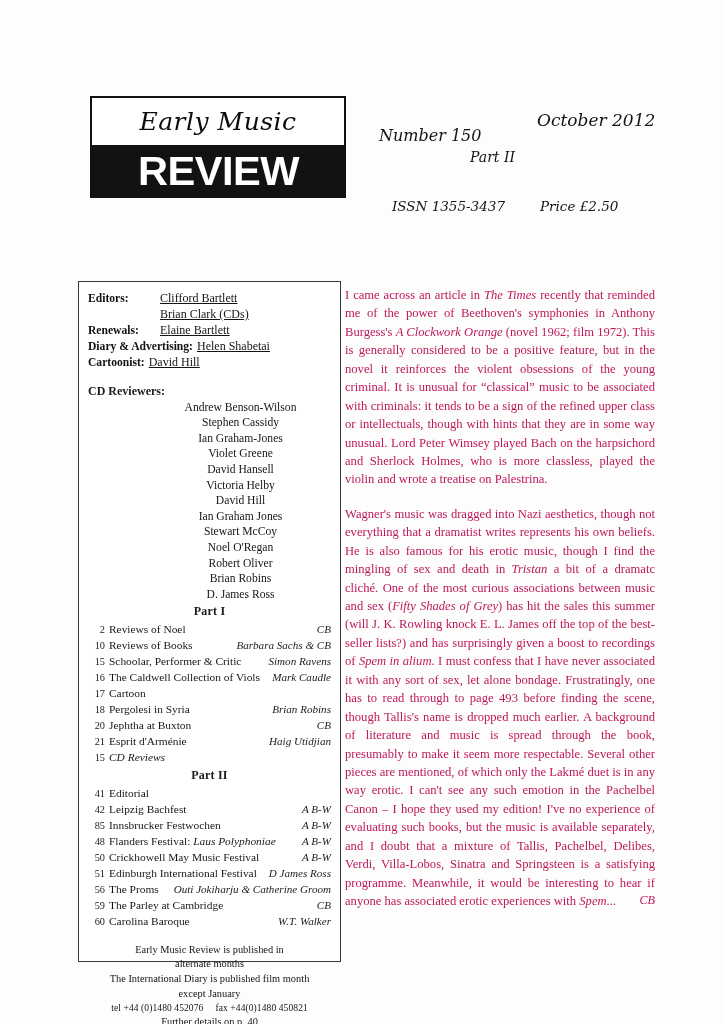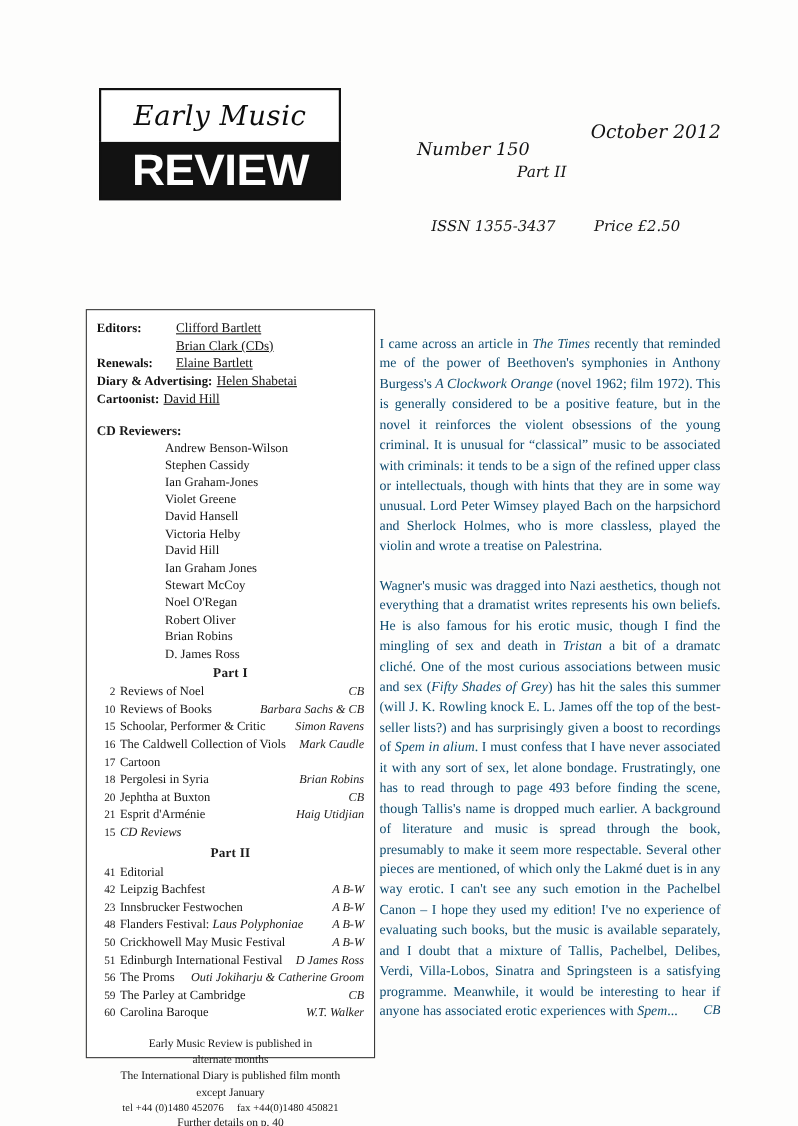--- a/index.html
+++ b/index.html
@@ -18,22 +18,22 @@
   .page {
     position: absolute;
     inset: 0;
     background: #fdfdfc;
   }
 
   
   .masthead {
     position: absolute;
     left: 90px;
-    top: 80px;
-    width: 220px;
+    top: 96px;
+    width: 256px;
   }
   .mast-top {
     border: 2px solid #111;
     border-bottom: none;
     background: #fff;
     height: 47px;
     display: flex;
     align-items: center;
     justify-content: center;
   }
@@ -123,20 +123,21 @@
   .reviewers {
     list-style: none;
     margin: 0;
     padding: 0 0 0 62px;
   }
   .reviewers li {
     font-size: 11.6px;
     line-height: 1.345;
     color: #151515;
     white-space: nowrap;
+    text-align: center;
   }
 
   .part-head {
     text-align: center;
     font-weight: bold;
     font-size: 12px;
     margin: 2px 0 2px 0;
     letter-spacing: 0.2px;
   }
   .toc {
@@ -188,25 +189,25 @@
   .boxfoot .tel .sp { display: inline-block; width: 12px; }
 
   
   .article {
     position: absolute;
     left: 345px;
     top: 286px;
     width: 310px;
   }
   .article p {
-    margin: 17px 0 16px 0;
+    margin: 0 0 16px 0;
     font-size: 12.6px;
     line-height: 1.465;
     text-align: justify;
-    color: #0c4a6e;
+    color: #be185d;
     hyphens: auto;
   }
   .article p i { font-style: italic; }
   .inline-sig {
     float: right;
     font-style: italic;
     font-size: 12.2px;
   }
 </style>
 </head>
@@ -323,21 +324,21 @@
             <li>
               <span class="pg">41</span>
               <span class="ttl">Editorial</span>
             </li>
             <li>
               <span class="pg">42</span>
               <span class="ttl">Leipzig Bachfest</span>
               <span class="auth">A B-W</span>
             </li>
             <li>
-              <span class="pg">23</span>
+              <span class="pg">85</span>
               <span class="ttl">Innsbrucker Festwochen</span>
               <span class="auth">A B-W</span>
             </li>
             <li>
               <span class="pg">48</span>
               <span class="ttl"><span>Flanders Festival: </span><i>Laus Polyphoniae</i></span>
               <span class="auth">A B-W</span>
             </li>
             <li>
               <span class="pg">50</span>

